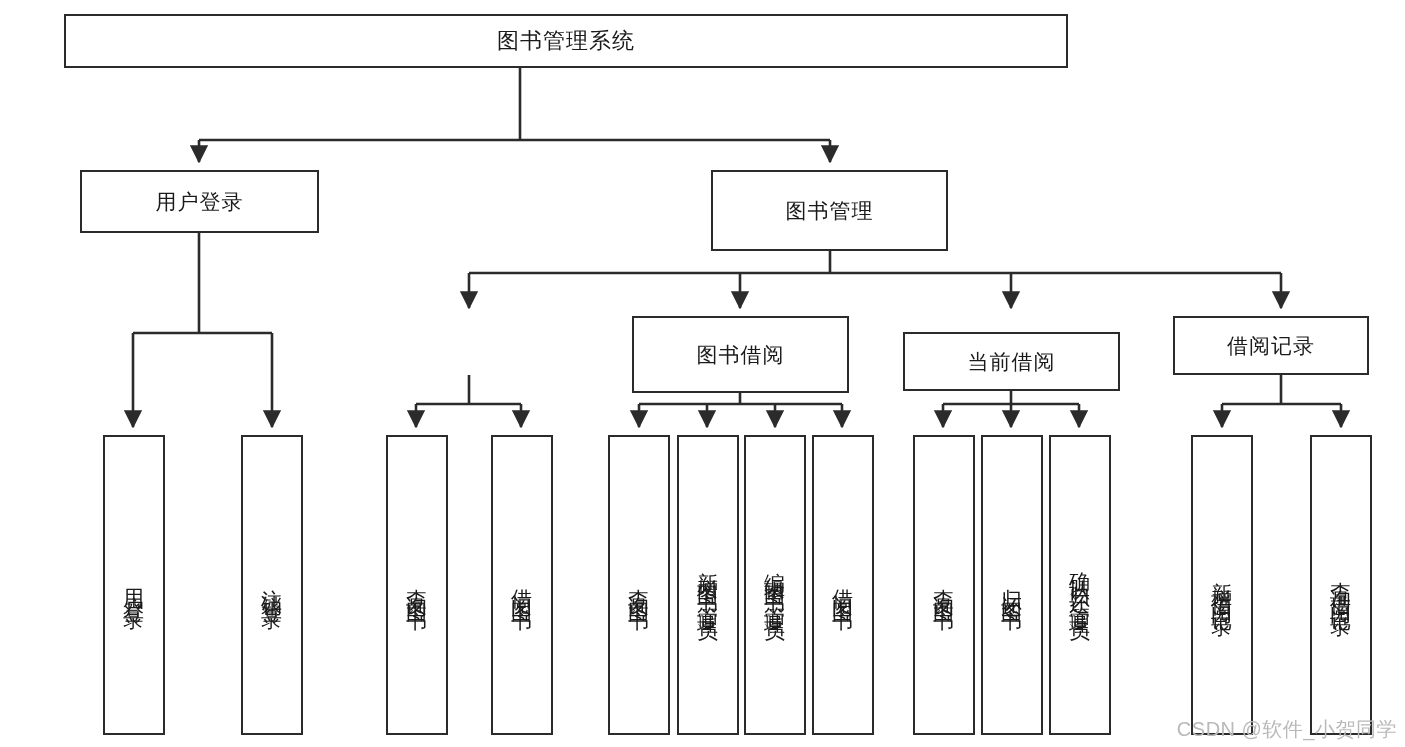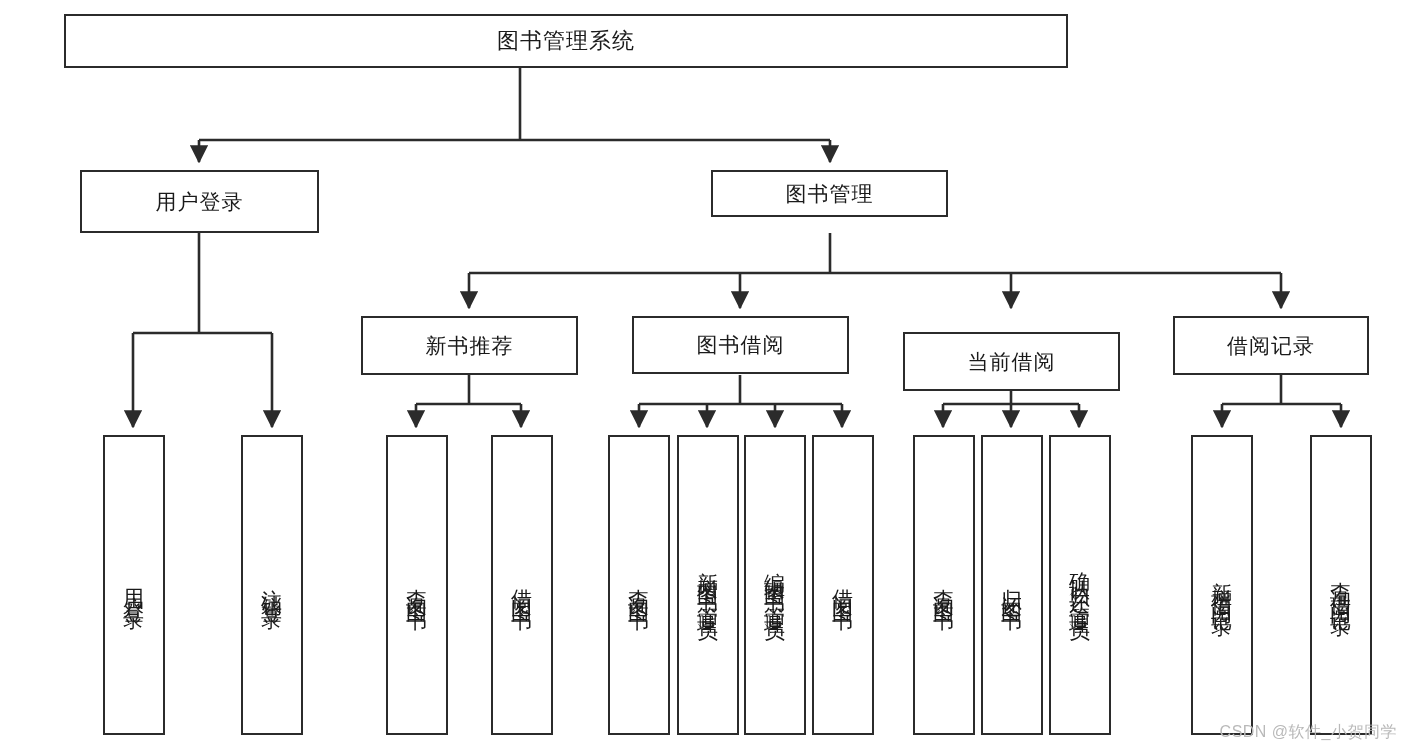--- a/index.html
+++ b/index.html
@@ -48,21 +48,21 @@
     letter-spacing:7px;
     white-space:nowrap;
   }
   .node.root{
     font-size:22px;
   }
   #watermark{
     position:absolute;
     right:8px;
     bottom:4px;
-    font-size:16px;
+    font-size:20px;
     color:#b9b9b9;
     letter-spacing:0.5px;
     white-space:nowrap;
     user-select:none;
   }
 </style>
 </head>
 <body>
 
 <div id="canvas">
@@ -117,28 +117,25 @@
     </g>
   </svg>
 
   <div class="node h root" style="left:18px;top:14px;width:1004px;height:54px;margin-left:46px;">
     <span class="lbl">图书管理系统</span>
   </div>
 
   <div class="node h" style="left:80px;top:170px;width:239px;height:63px;">
     <span class="lbl">用户登录</span>
   </div>
-  <div class="node h" style="left:711px;top:170px;width:237px;height:47px;">
+  <div class="node h" style="left:711px;top:170px;width:237px;height:81px;">
     <span class="lbl">图书管理</span>
   </div>
 
-  <div class="node h" style="left:361px;top:316px;width:217px;height:59px;">
-    <span class="lbl">新书推荐</span>
-  </div>
-  <div class="node h" style="left:632px;top:316px;width:217px;height:58px;">
+  <div class="node h" style="left:632px;top:316px;width:217px;height:77px;">
     <span class="lbl">图书借阅</span>
   </div>
   <div class="node h" style="left:903px;top:316px;width:217px;height:59px;margin-top:16px;">
     <span class="lbl">当前借阅</span>
   </div>
   <div class="node h" style="left:1173px;top:316px;width:196px;height:59px;">
     <span class="lbl">借阅记录</span>
   </div>
 
   <div class="node v" style="left:103px;top:435px;width:62px;height:300px;">

